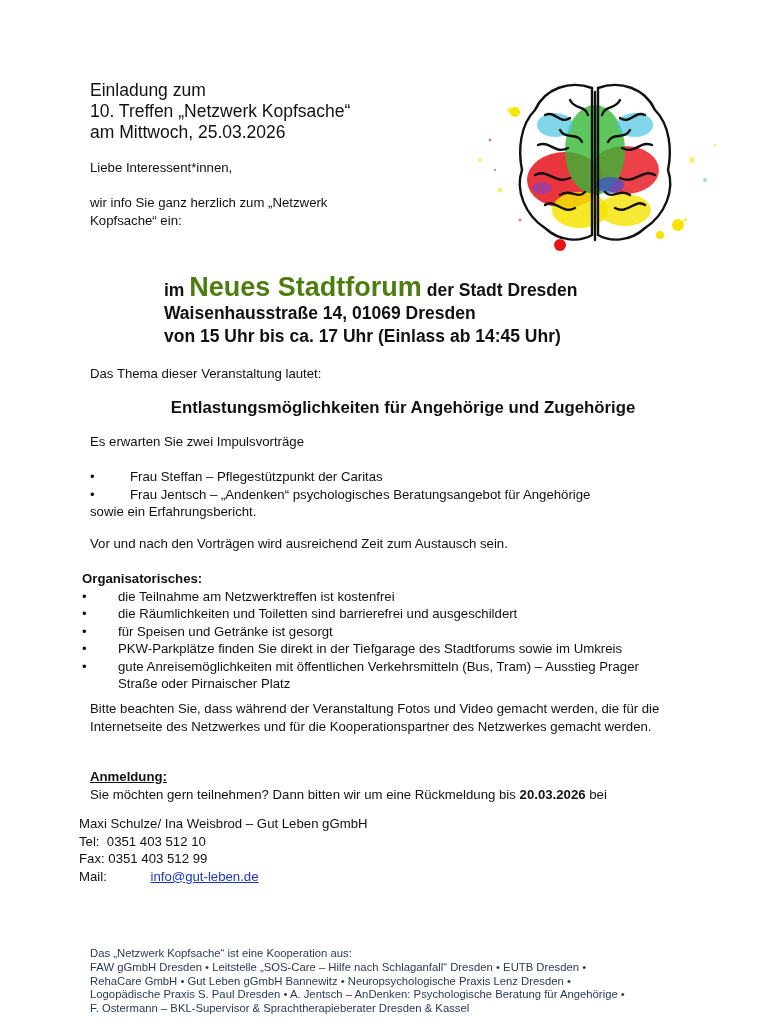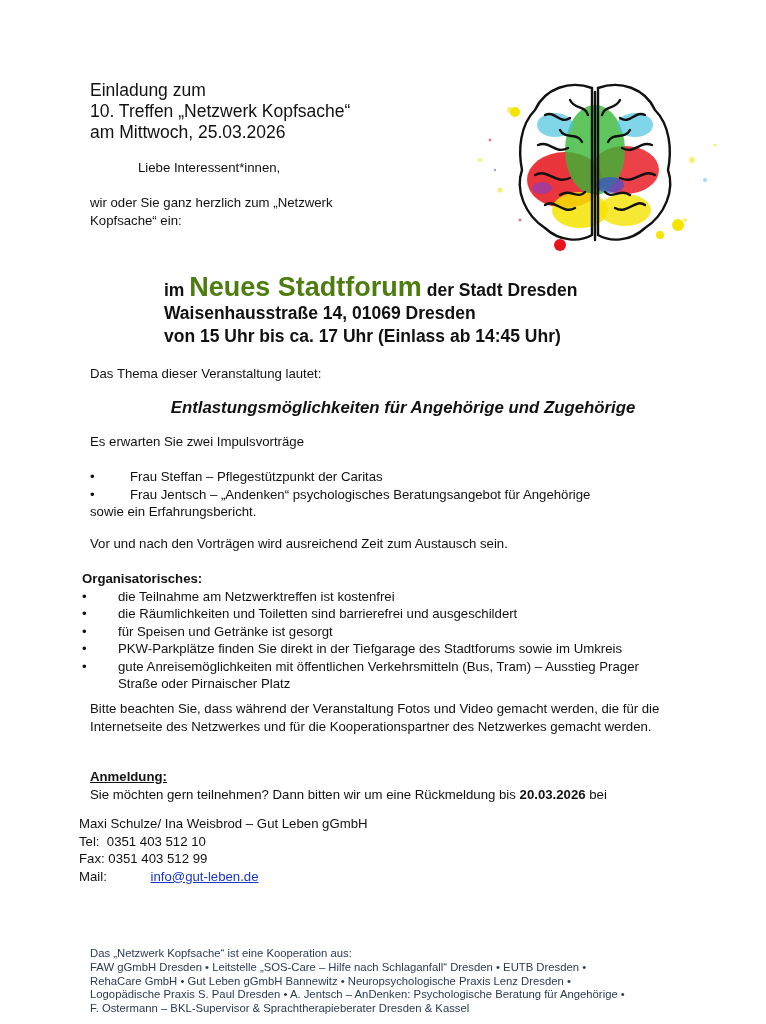--- a/index.html
+++ b/index.html
@@ -3,21 +3,21 @@
   <meta charset="utf-8">
   <style>
     html, body { margin: 0; padding: 0; background: #ffffff; }
     body { width: 766px; height: 1024px; position: relative; overflow: hidden;
            font-family: "Liberation Sans", sans-serif; color: #111111; }
     .abs { position: absolute; }
     .title { left: 90px; top: 80px; font-size: 17.5px; font-weight: normal; line-height: 21px; }
     .p { font-size: 13.2px; line-height: 17.5px; }
     .venue { left: 164px; top: 276px; font-size: 17.5px; font-weight: bold; line-height: 23px; }
     .venue .red { color: #4d7c0f; font-size: 27px; }
-    .topic { left: 0; width: 766px; text-align: center; top: 398px; font-size: 16.8px; font-weight: bold; font-style: italic; }
+    .topic { left: 0; width: 766px; text-align: center; top: 398px; font-size: 16.8px; font-weight: bold; }
     .topic span { margin-left: 40px; }
     ul.bl { list-style: none; margin: 0; padding: 0; }
     ul.bl li { position: relative; padding-left: 40px; }
     ul.bl li::before { content: "\2022"; position: absolute; left: 0; top: 0; }
     ul.org li { padding-left: 36px; }
     .bold { font-weight: bold; }
     .u { text-decoration: underline; }
     a.mail { color: #1a35c7; text-decoration: underline; padding-left: 40px; }
     .footer { left: 90px; top: 947px; font-size: 11.3px; line-height: 13.8px; color: #2b3a55; }
     .brain { left: 460px; top: 70px; width: 270px; height: 185px; }
@@ -62,24 +62,24 @@
       <path d="M132 18 C110 10 85 18 75 40 C60 55 58 80 62 100 C55 120 65 145 85 158 C100 172 120 172 132 165 Z"></path>
       <path d="M138 18 C160 10 185 18 195 40 C210 55 212 80 208 100 C215 120 205 145 185 158 C170 172 150 172 138 165 Z"></path>
       <path d="M135 22 L135 170"></path>
       <path d="M85 45 C95 40 100 55 110 48 M78 75 C90 70 95 85 108 78 M75 105 C88 98 95 115 110 108 M85 135 C95 128 102 145 115 138 M110 30 C115 40 125 35 128 45"></path>
       <path d="M185 45 C175 40 170 55 160 48 M192 75 C180 70 175 85 162 78 M195 105 C182 98 175 115 160 108 M185 135 C175 128 168 145 155 138 M160 30 C155 40 145 35 142 45"></path>
       <path d="M100 60 C105 70 118 62 122 72 M100 125 C110 118 118 130 125 122 M170 60 C165 70 152 62 148 72 M170 125 C160 118 152 130 145 122"></path>
     </g>
   </svg>
 </div>
 
-<div class="abs p" style="left:90px; top:159px;margin-left:48px;">Liebe Interessent*innen,</div>
+<div class="abs p" style="left:90px; top:159px;">Liebe Interessent*innen,</div>
 
 <div class="abs p" style="left:90px; top:194px;">
-  <div>wir oder Sie ganz herzlich zum „Netzwerk</div>
+  <div>wir info Sie ganz herzlich zum „Netzwerk</div>
   <div>Kopfsache“ ein:</div>
 </div>
 
 <div class="abs venue">
   <div>
     <span>im</span>
     <span class="red">Neues Stadtforum</span>
     <span>der Stadt Dresden</span>
   </div>
   <div>Waisenhausstraße 14, 01069 Dresden</div>

